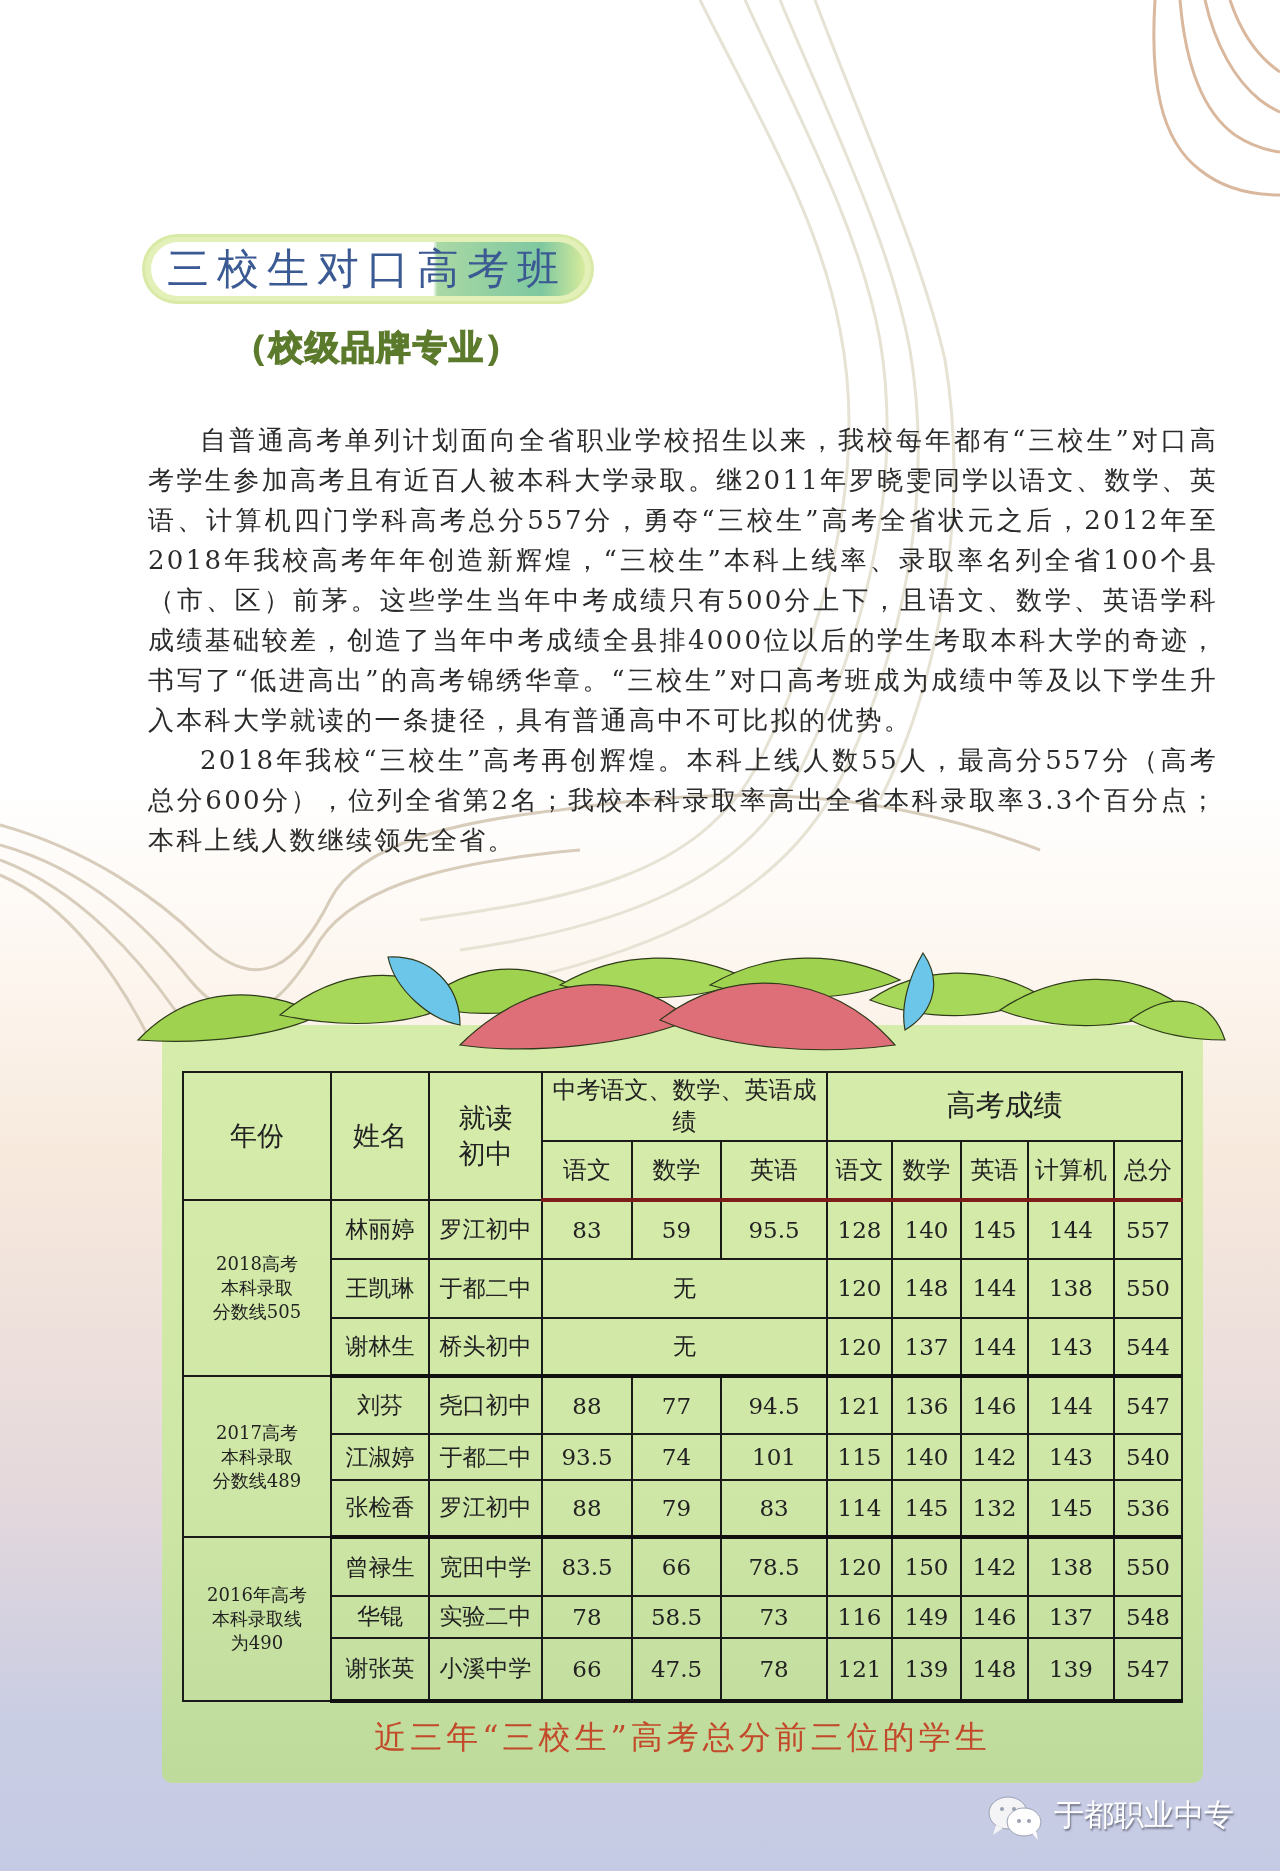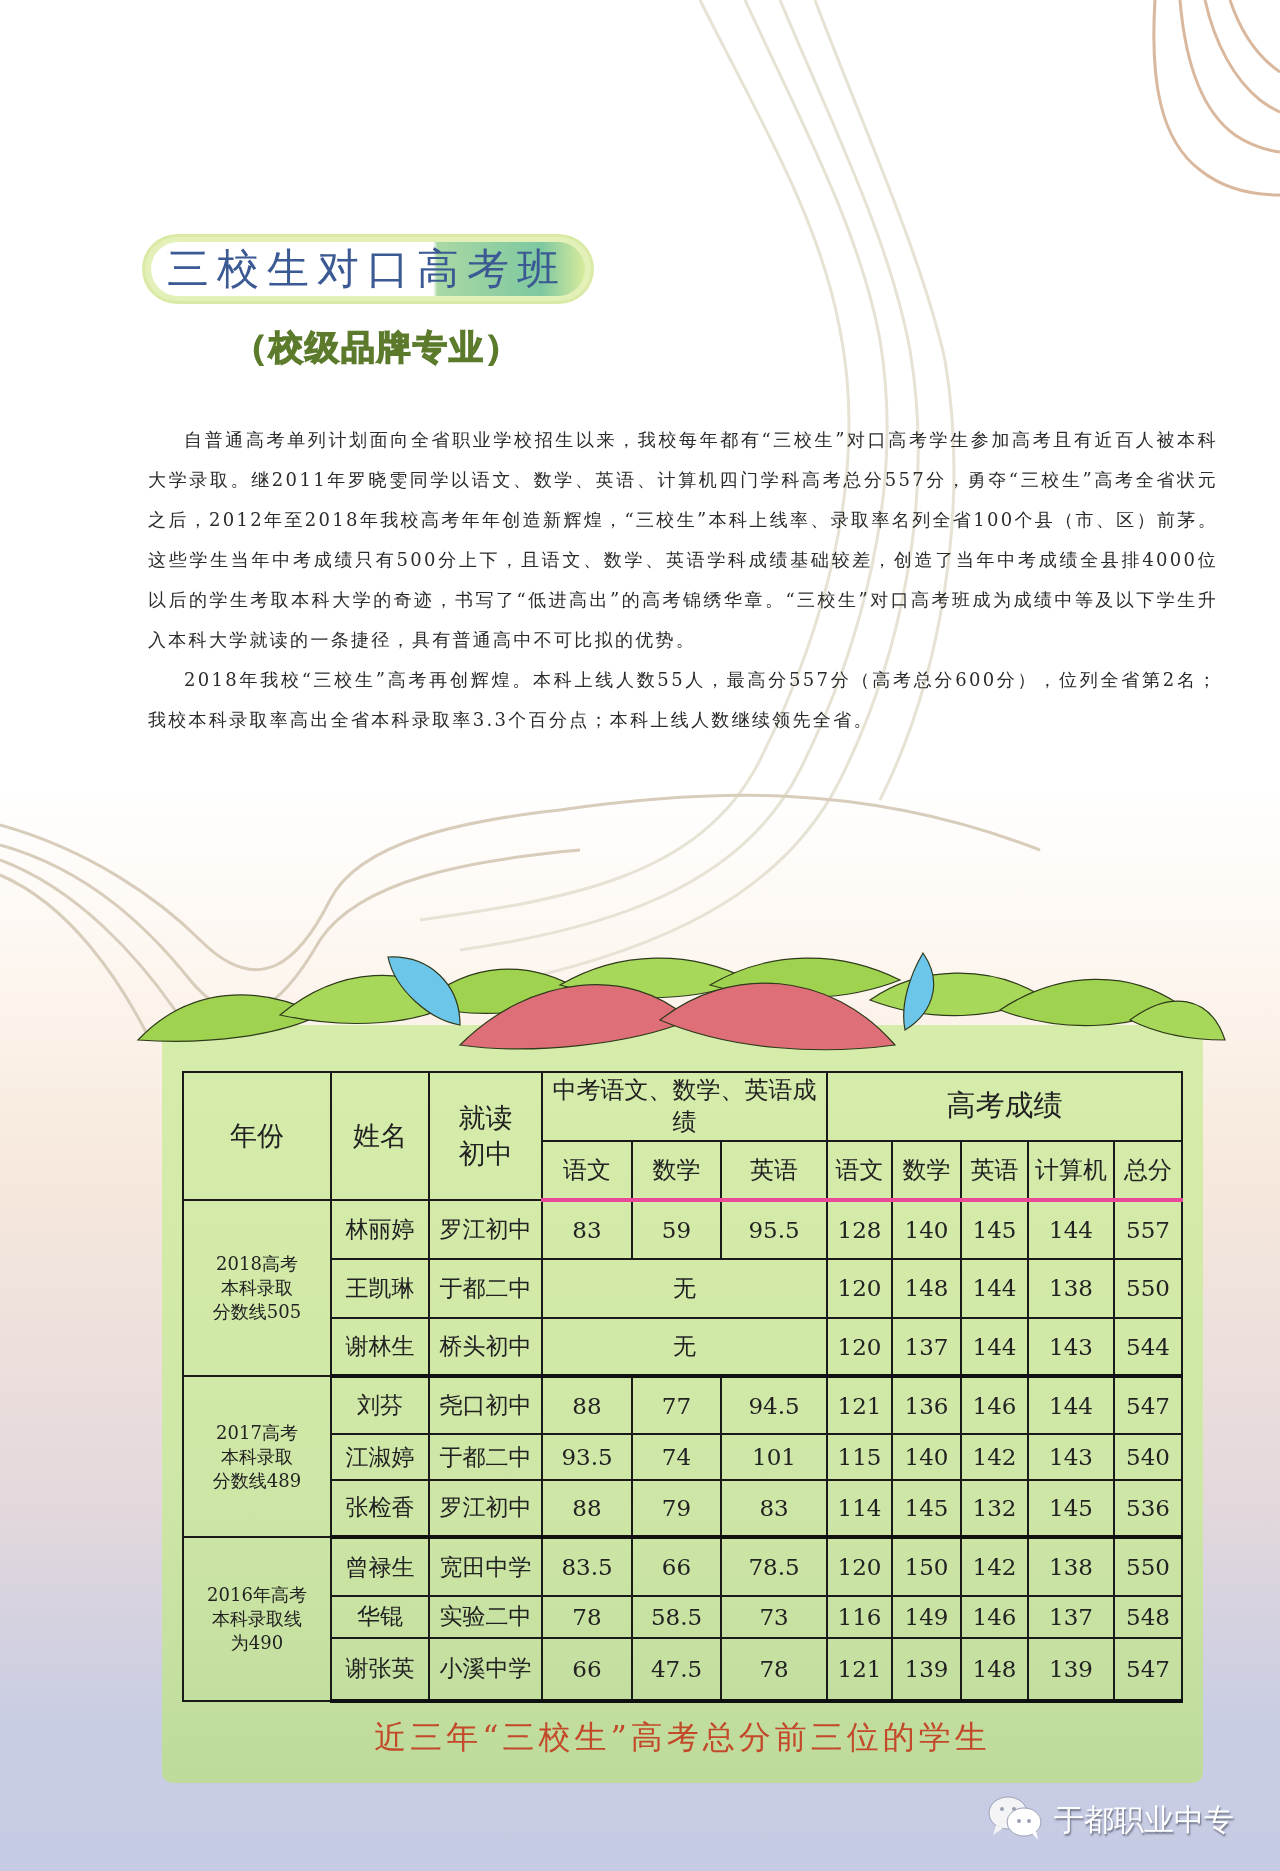--- a/index.html
+++ b/index.html
@@ -25,21 +25,21 @@
     font-size:42px; font-weight:normal; color:#3b5a93; letter-spacing:8px; white-space:nowrap;
   }
   .subtitle {
     position:absolute; left:233px; top:325px; height:50px;
     font-family:"DejaVu Sans", "Liberation Sans", sans-serif;
     font-size:34px; font-weight:bold; color:#cbe58c;
     -webkit-text-stroke:1.5px #5b7a2b; letter-spacing:2px; white-space:nowrap;
   }
   .paragraphs {
     position:absolute; left:148px; top:420px; width:1070px;
-    font-size:18px; line-height:40px; color:#2b2b2b; letter-spacing:2.3px; text-align:justify;
+    font-size:26px; line-height:40px; color:#2b2b2b; letter-spacing:2.3px; text-align:justify;
   }
   .paragraphs p { margin:0; text-indent:2em; }
 
   .panel {
     position:absolute; left:162px; top:1025px; width:1041px; height:758px;
     background:linear-gradient(180deg,#d6ecaa 0%, #cfe7a6 60%, #bedb9c 100%);
     border-radius:0 0 10px 10px;
   }
   .leaves { position:absolute; left:130px; top:945px; width:1100px; height:110px; }
 
@@ -52,28 +52,28 @@
     border:2px solid #1a1a1a; text-align:center; vertical-align:middle; padding:0;
     font-weight:normal; font-size:23px;
   }
   table.scores th { font-size:27px; }
   table.scores th.group { font-size:24px;margin-left:40px; }
   table.scores th.group-big { font-size:29px; }
   table.scores th.sub { font-size:24px; }
   table.scores td.year { font-size:18px; line-height:24px; }
   table.scores td.name, table.scores td.school { font-size:23px;text-align:center; }
   tr.group-end td { border-bottom:4px solid #111; }
-  tr.head2 th { border-bottom:4px solid #ec4899; }
+  tr.head2 th { border-bottom:4px solid #7f1d1d; }
 
   .caption {
     position:absolute; left:162px; width:1041px; top:1716px; text-align:center;
     font-size:32px; color:#c24a2a; letter-spacing:4px;
   }
   .watermark {
-    position:absolute; left:986px; top:1795px; display:flex; align-items:flex-end; gap:8px;
+    position:absolute; left:986px; top:1795px; display:flex; align-items:flex-start; gap:8px;
   }
   .watermark-text {
     font-family:"DejaVu Sans", "Liberation Sans", sans-serif; font-size:30px; color:#fff;
     text-shadow: 1px 2px 2px #6b6f82;
   }
 </style>
 </head>
 <body>
 
 <svg class="deco" viewBox="0 0 1280 1871">

